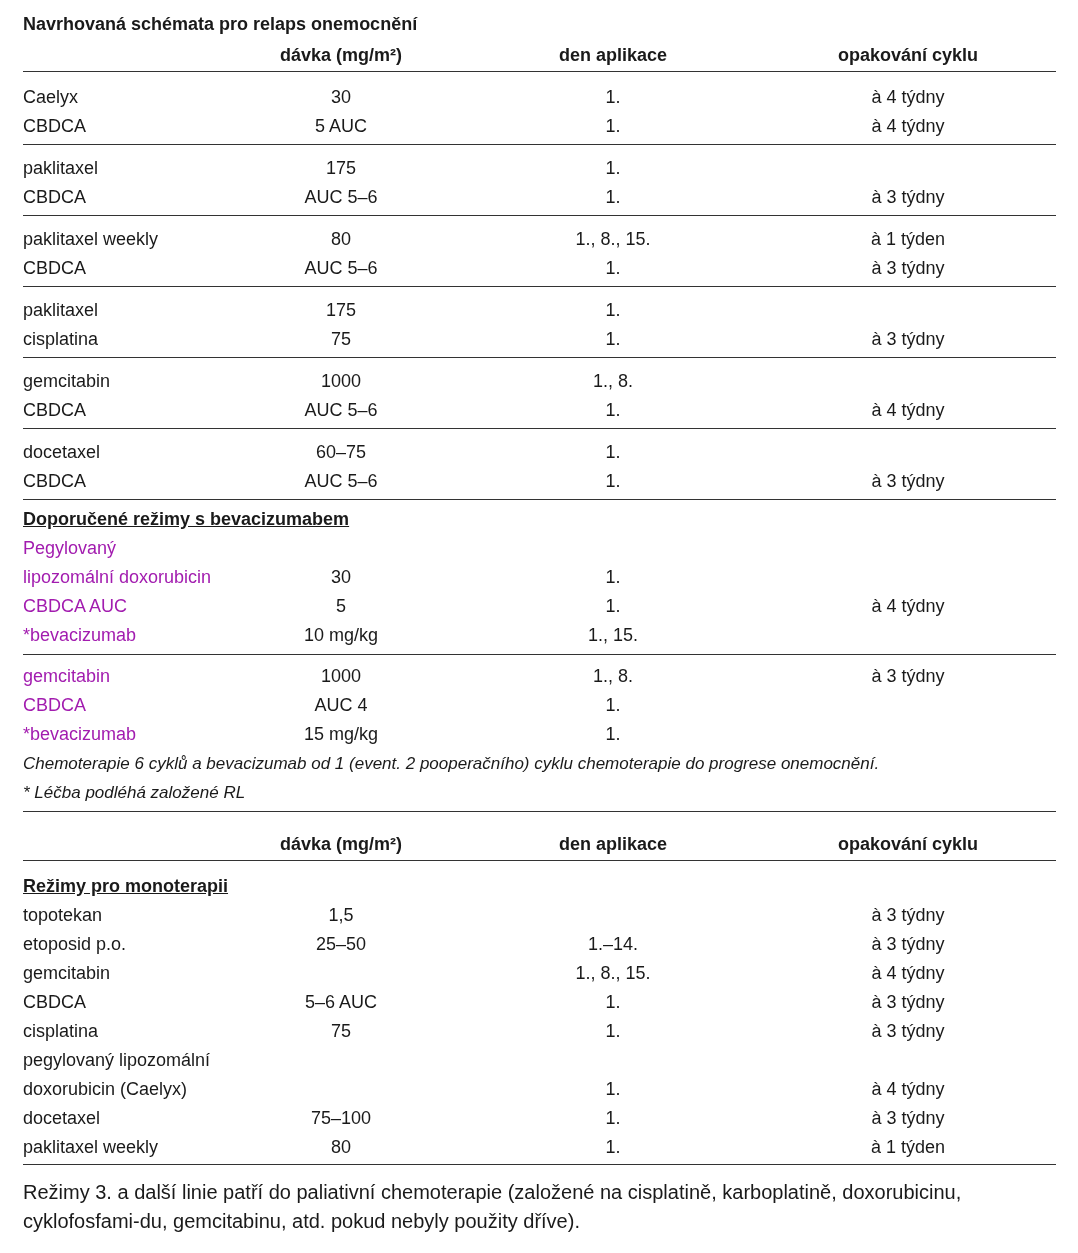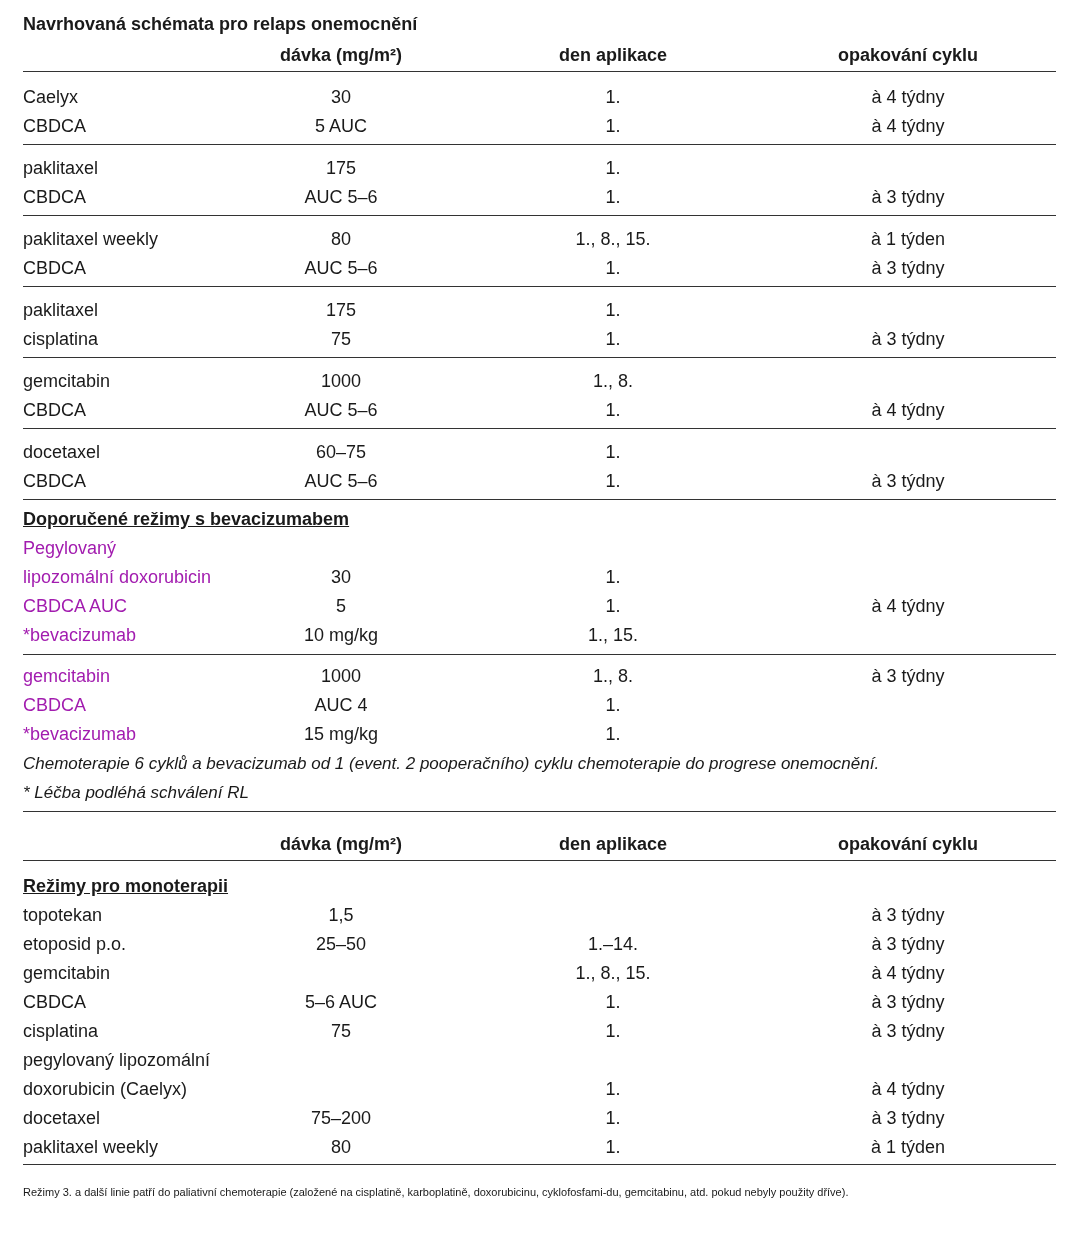--- a/index.html
+++ b/index.html
@@ -13,21 +13,21 @@
     .c0 { position: absolute; left: 0; width: 260px; white-space: nowrap; }
     .c1 { position: absolute; left: 218px; width: 200px; text-align: center; white-space: nowrap; }
     .c2 { position: absolute; left: 490px; width: 200px; text-align: center; white-space: nowrap; }
     .c3 { position: absolute; left: 780px; width: 210px; text-align: center; white-space: nowrap; }
     .bold { font-weight: bold; }
     .red { color: #a21caf; }
     .rule { position: absolute; left: 0; width: 1033px; height: 0; border-top: 1.5px solid #333; }
     .title { position: absolute; left: 0; font-weight: bold; white-space: nowrap; }
     .underline { text-decoration: underline; }
     .note { position: absolute; left: 0; font-style: italic; white-space: nowrap; font-size: 17px; }
-    .footer { position: absolute; left: 0; width: 1033px; line-height: 29px; font-size: 11px; }
+    .footer { position: absolute; left: 0; width: 1033px; line-height: 29px; font-size: 20px; }
   </style>
 </head>
 <body>
 
 <div class="page">
 
   <div class="title" style="top:14px;">Navrhovaná schémata pro relaps onemocnění</div>
   <div class="row bold" style="top:41px;">
     <span class="c1">dávka (mg/m²)</span>
     <span class="c2">den aplikace</span>
@@ -155,21 +155,21 @@
         <span class="c3"></span>
       </div>
       <div class="row" style="top: 720px;">
         <span class="c0 red">*bevacizumab</span>
         <span class="c1">15 mg/kg</span>
         <span class="c2">1.</span>
         <span class="c3"></span>
       </div>
     </div>
   <div class="note" style="top:754px;">Chemoterapie 6 cyklů a bevacizumab od 1 (event. 2 pooperačního) cyklu chemoterapie do progrese onemocnění.</div>
-  <div class="note" style="top:783px;">* Léčba podléhá schválení RL</div>
+  <div class="note" style="top:783px;">* Léčba podléhá založené RL</div>
   <div class="rule" style="top:811px;"></div>
 
   <div class="row bold" style="top:830px;">
     <span class="c1">dávka (mg/m²)</span>
     <span class="c2">den aplikace</span>
     <span class="c3">opakování cyklu</span>
   </div>
   <div class="rule" style="top:860px;"></div>
   <div class="title underline" style="top:872px; line-height:29px;">Režimy pro monoterapii</div>
   <div id="mono-rows">
@@ -207,21 +207,21 @@
         <span class="c2"></span>
         <span class="c3"></span>
       </div>
       <div class="row" style="top: 1075px;">
         <span class="c0">doxorubicin (Caelyx)</span>
         <span class="c2">1.</span>
         <span class="c3">à 4 týdny</span>
       </div>
       <div class="row" style="top: 1104px;">
         <span class="c0">docetaxel</span>
-        <span class="c1">75–200</span>
+        <span class="c1">75–100</span>
         <span class="c2">1.</span>
         <span class="c3">à 3 týdny</span>
       </div>
       <div class="row" style="top: 1133px;">
         <span class="c0">paklitaxel weekly</span>
         <span class="c1">80</span>
         <span class="c2">1.</span>
         <span class="c3">à 1 týden</span>
       </div>
     </div>

